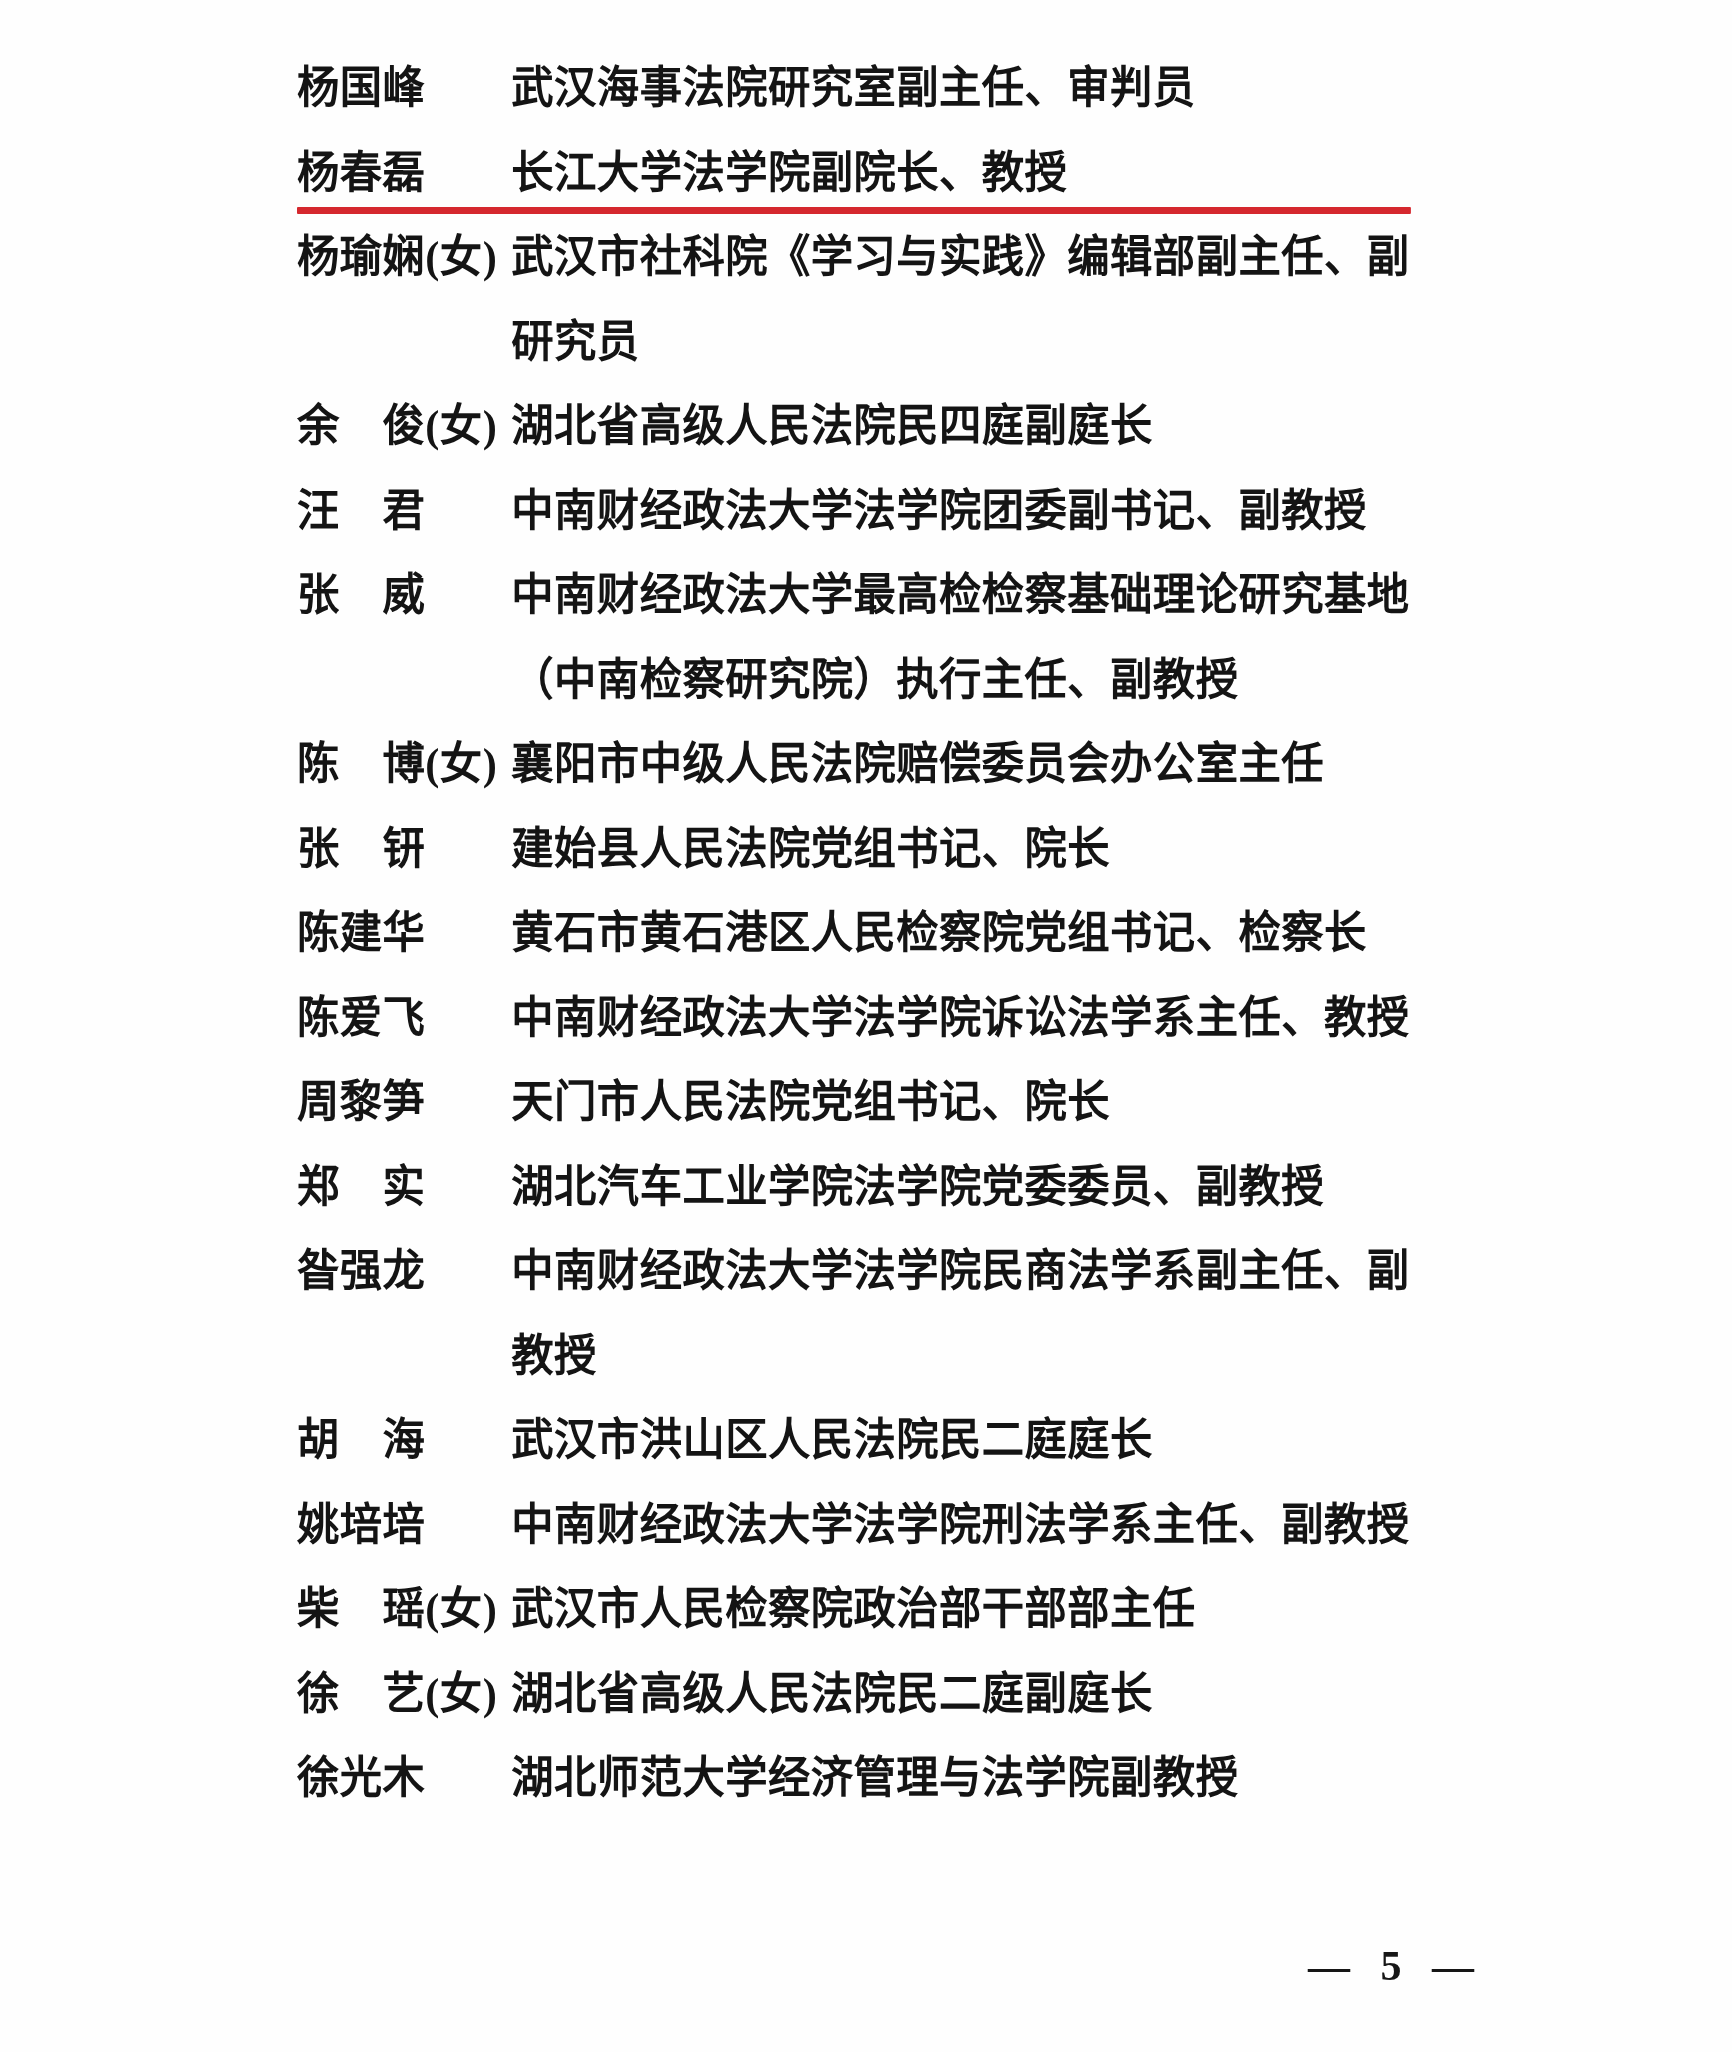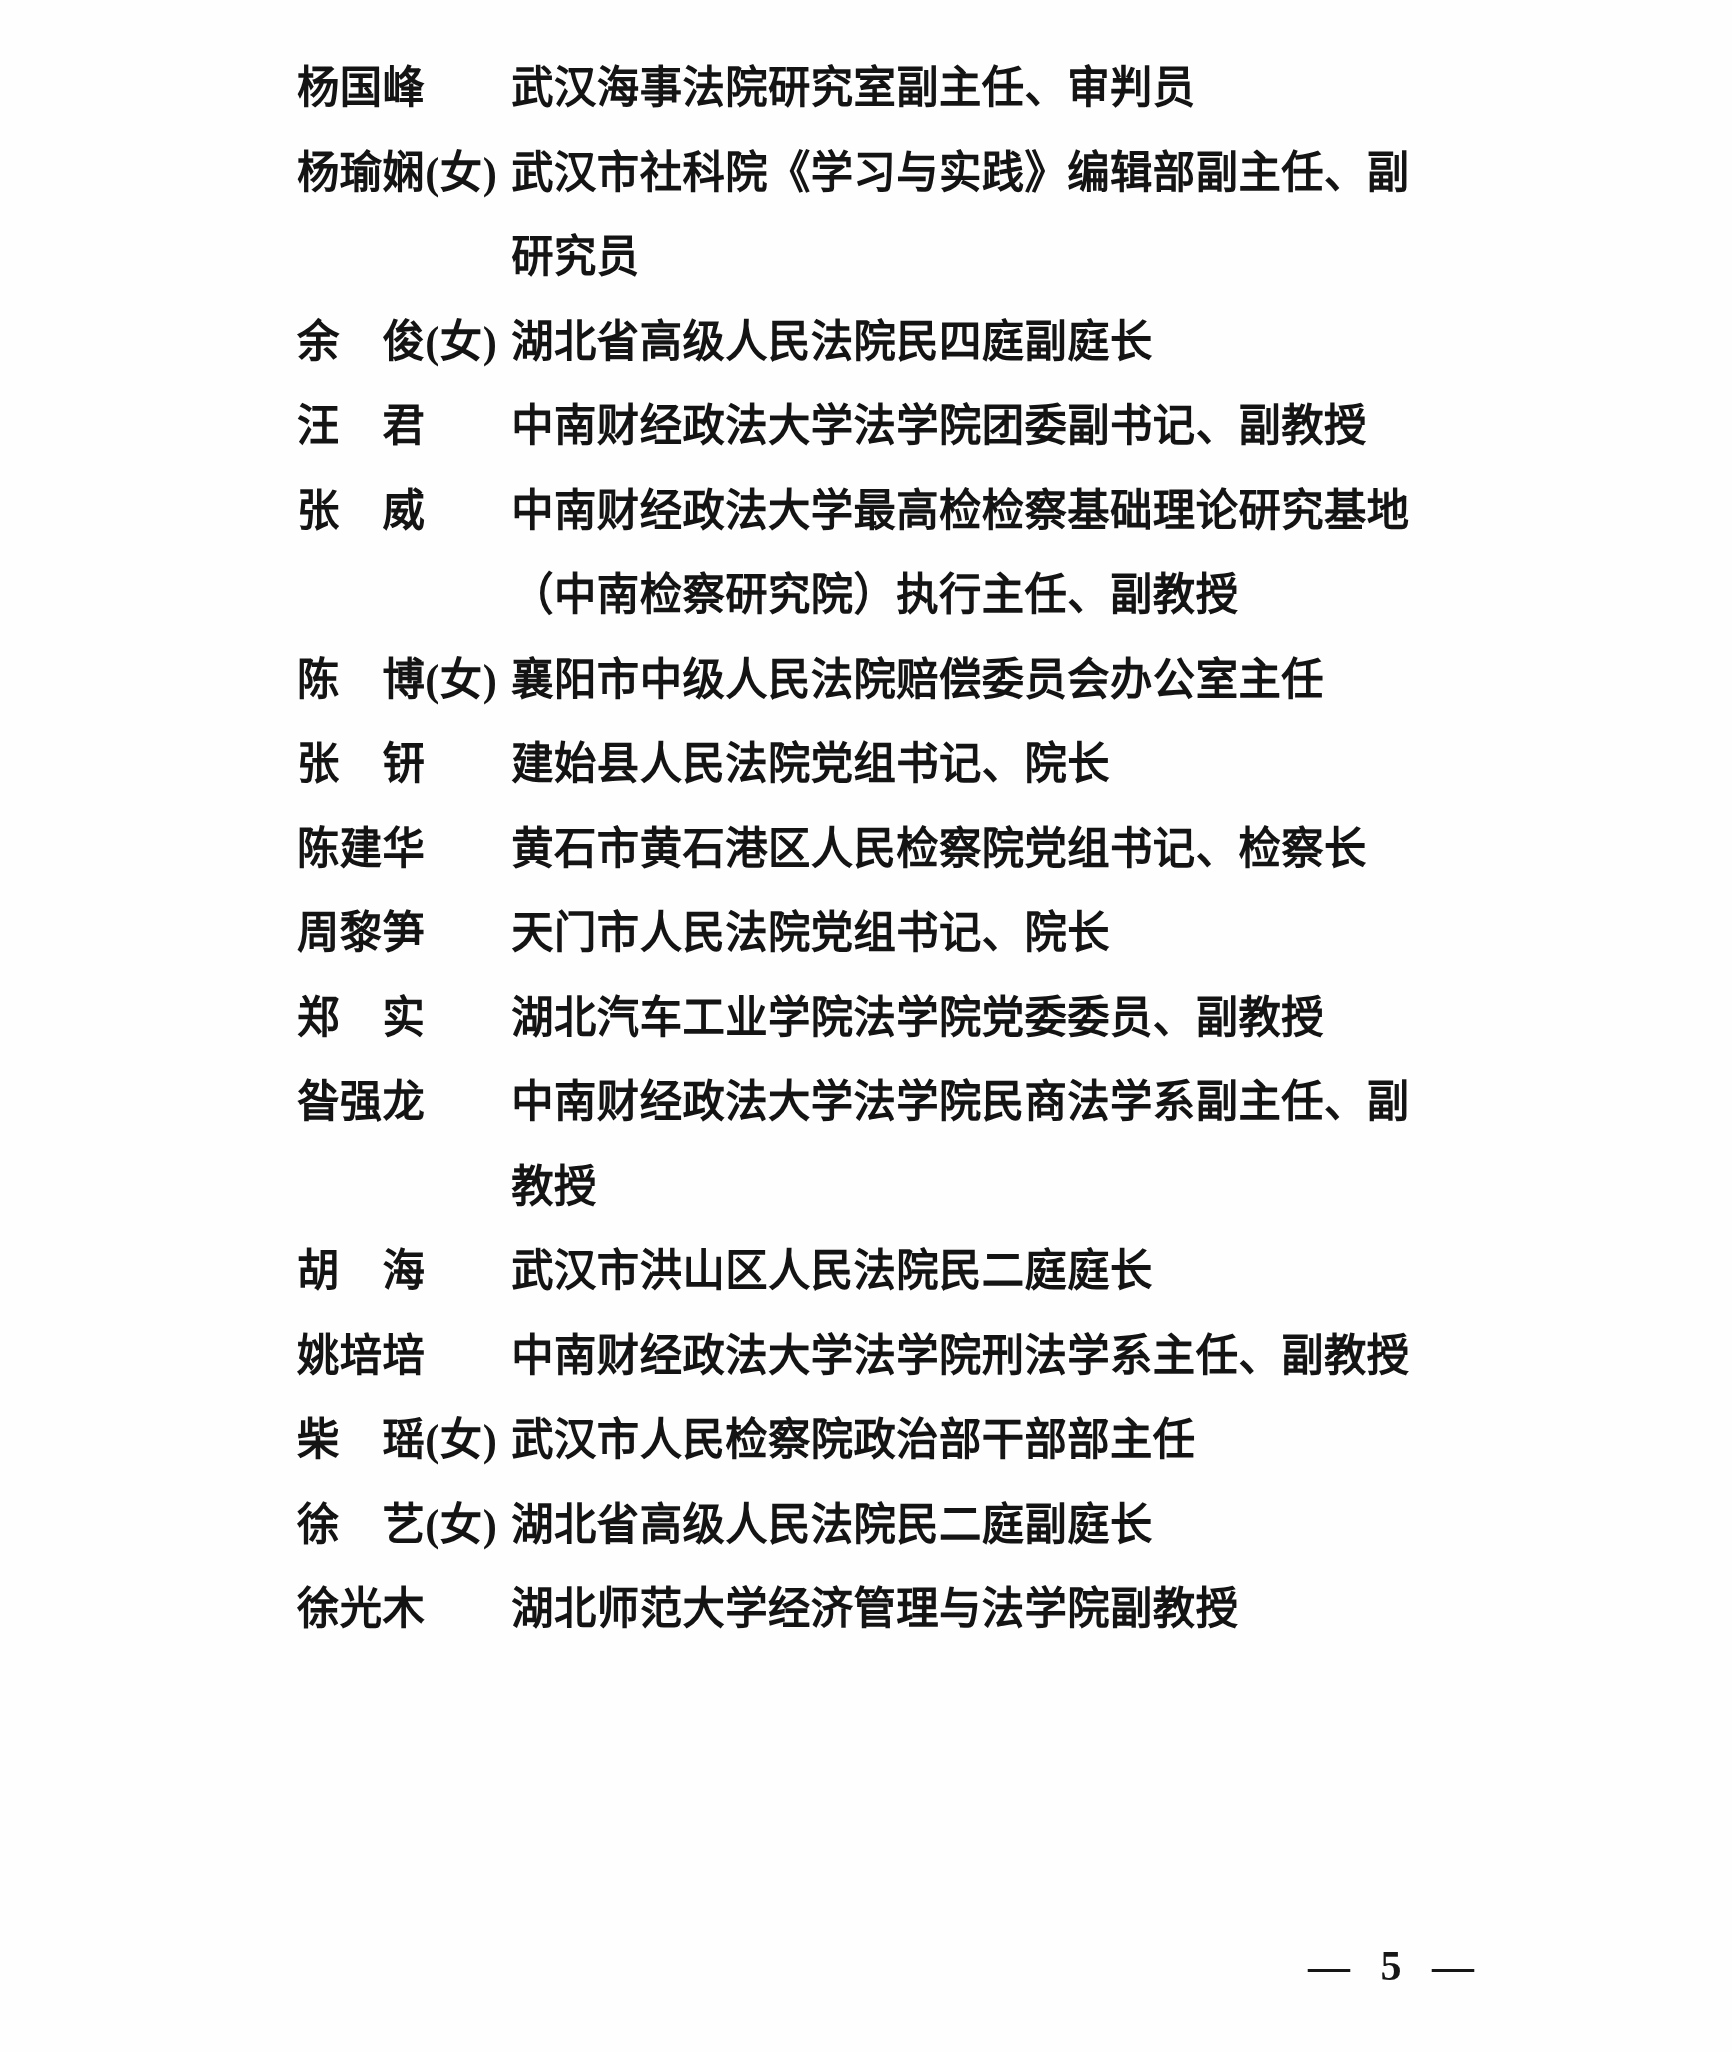--- a/index.html
+++ b/index.html
@@ -103,20 +103,23 @@
   }
 </style>
 </head>
 <body>
 
 <div id="page">
   <div id="content">
       <div class="entry">
         <div class="line"><span class="nm">杨国峰</span><span class="pos">武汉海事法院研究室副主任、审判员</span></div>
       </div>
+      <div class="entry highlighted">
+        <div class="line"><span class="nm">杨春磊</span><span class="pos">长江大学法学院副院长、教授</span><span class="redline"></span></div>
+      </div>
       <div class="entry">
         <div class="line"><span class="nm tight">杨瑜娴(女)</span><span class="pos">武汉市社科院《学习与实践》编辑部副主任、副</span></div>
         <div class="line cont"><span class="nm tight">杨瑜娴(女)</span><span class="pos">研究员</span></div>
       </div>
       <div class="entry">
         <div class="line"><span class="nm tight">余　俊(女)</span><span class="pos">湖北省高级人民法院民四庭副庭长</span></div>
       </div>
       <div class="entry">
         <div class="line"><span class="nm">汪　君</span><span class="pos">中南财经政法大学法学院团委副书记、副教授</span></div>
       </div>
@@ -125,20 +128,23 @@
         <div class="line cont"><span class="nm">张　威</span><span class="pos">（中南检察研究院）执行主任、副教授</span></div>
       </div>
       <div class="entry">
         <div class="line"><span class="nm tight">陈　博(女)</span><span class="pos">襄阳市中级人民法院赔偿委员会办公室主任</span></div>
       </div>
       <div class="entry">
         <div class="line"><span class="nm">张　钘</span><span class="pos">建始县人民法院党组书记、院长</span></div>
       </div>
       <div class="entry">
         <div class="line"><span class="nm">陈建华</span><span class="pos">黄石市黄石港区人民检察院党组书记、检察长</span></div>
+      </div>
+      <div class="entry">
+        <div class="line"><span class="nm">陈爱飞</span><span class="pos">中南财经政法大学法学院诉讼法学系主任、教授</span></div>
       </div>
       <div class="entry">
         <div class="line"><span class="nm">周黎笋</span><span class="pos">天门市人民法院党组书记、院长</span></div>
       </div>
       <div class="entry">
         <div class="line"><span class="nm">郑　实</span><span class="pos">湖北汽车工业学院法学院党委委员、副教授</span></div>
       </div>
       <div class="entry">
         <div class="line"><span class="nm">昝强龙</span><span class="pos">中南财经政法大学法学院民商法学系副主任、副</span></div>
         <div class="line cont"><span class="nm">昝强龙</span><span class="pos">教授</span></div>

